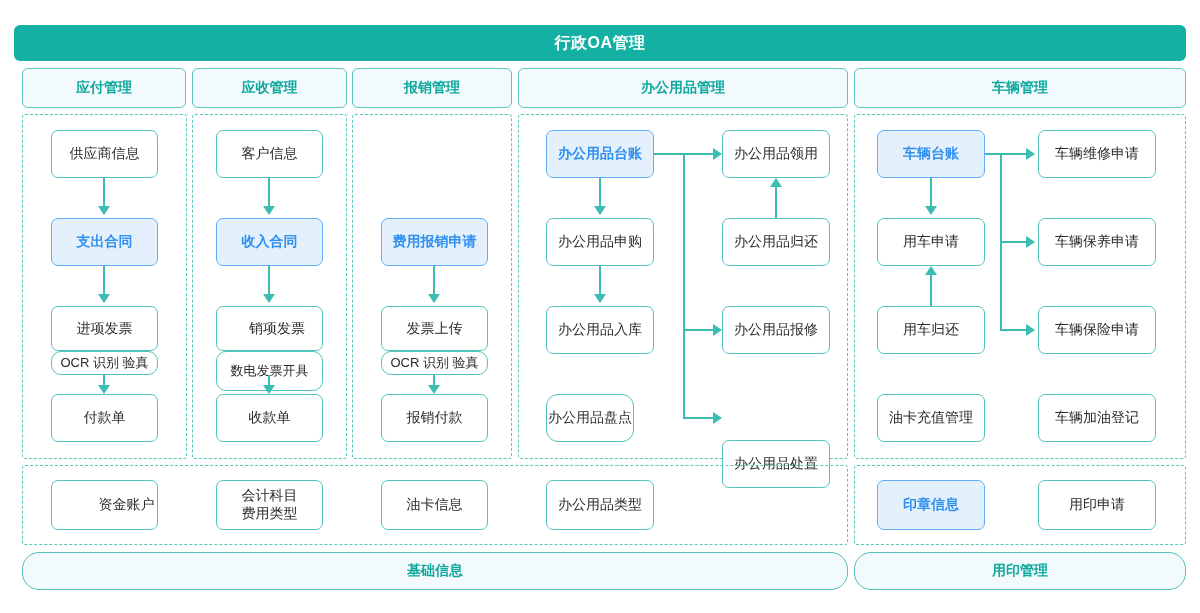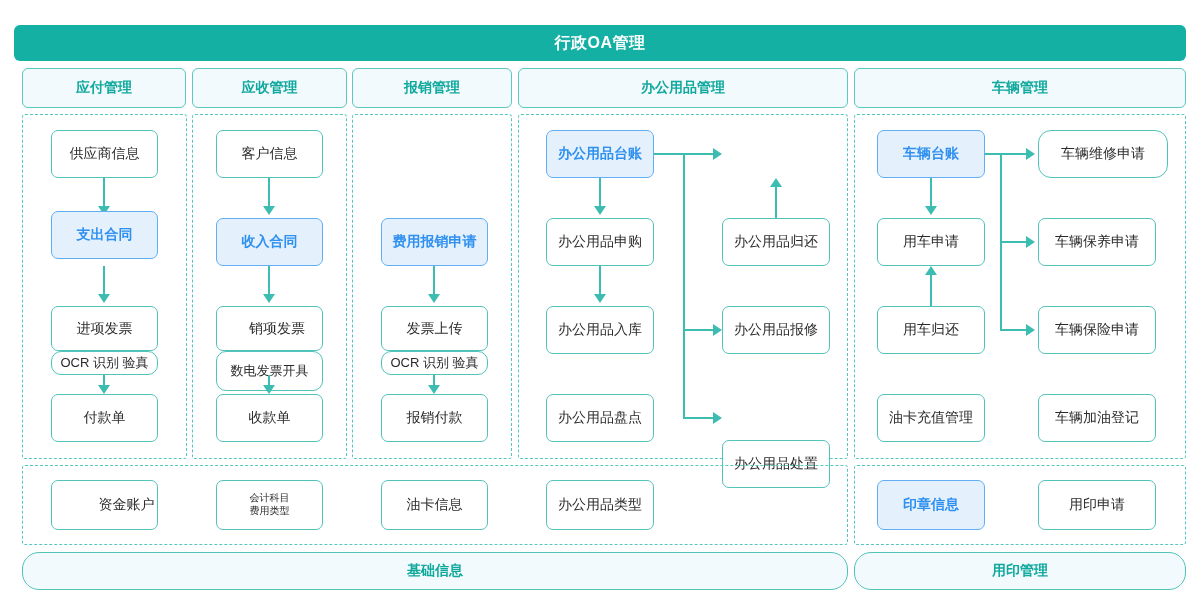--- a/index.html
+++ b/index.html
@@ -45,21 +45,21 @@
   .node{
     border:1.5px solid #51c3ba;
     border-radius:7px;
     background:#ffffff;
     color:#2b2b2b;
     font-size:14px;
     display:flex;align-items:center;justify-content:center;
     text-align:center;
     line-height:1.28;
   }
-  .node.two-line{font-size:10px;}
+  .node.two-line{font-size:14px;}
   .node.hl{
     background:#e4f1fd;
     border:1.5px solid #61aef5;
     color:#2f90f0;
     font-weight:bold;
   }
   .node.ocr{
     border:1.5px solid #51c3ba;
     border-radius:10px;
     font-size:13px;
@@ -115,21 +115,21 @@
   <div class="abs dashed" style="left:22px;top:114px;width:165px;height:345px;"></div>
   <div class="abs dashed" style="left:192px;top:114px;width:155px;height:345px;"></div>
   <div class="abs dashed" style="left:352px;top:114px;width:160px;height:345px;"></div>
   <div class="abs dashed" style="left:518px;top:114px;width:330px;height:345px;"></div>
   <div class="abs dashed" style="left:854px;top:114px;width:332px;height:345px;"></div>
 
   <div class="abs node" style="left:51px;top:130px;width:107px;height:48px;">供应商信息</div>
   <div class="vline" style="left:103px;top:178px;height:31px;"></div>
   <div class="arrow-d" style="left:98px;top:206px;"></div>
 
-  <div class="abs node hl" style="left:51px;top:211px;width:107px;height:48px;">支出合同</div>
+  <div class="abs node hl" style="left:51px;top:218px;width:107px;height:48px;">支出合同</div>
   <div class="vline" style="left:103px;top:266px;height:31px;"></div>
   <div class="arrow-d" style="left:98px;top:294px;"></div>
 
   <div class="abs node" style="left:51px;top:306px;width:107px;height:45px;">进项发票</div>
   <div class="abs node ocr" style="left:51px;top:351px;width:107px;height:24px;">OCR 识别 验真</div>
   <div class="vline" style="left:103px;top:375px;height:16px;"></div>
   <div class="arrow-d" style="left:98px;top:385px;"></div>
 
   <div class="abs node" style="left:51px;top:394px;width:107px;height:48px;">付款单</div>
 
@@ -162,34 +162,35 @@
   <div class="abs node hl" style="left:546px;top:130px;width:108px;height:48px;">办公用品台账</div>
   <div class="vline" style="left:599px;top:178px;height:31px;"></div>
   <div class="arrow-d" style="left:594px;top:206px;"></div>
 
   <div class="abs node" style="left:546px;top:218px;width:108px;height:48px;">办公用品申购</div>
   <div class="vline" style="left:599px;top:266px;height:31px;"></div>
   <div class="arrow-d" style="left:594px;top:294px;"></div>
 
   <div class="abs node" style="left:546px;top:306px;width:108px;height:48px;">办公用品入库</div>
 
-  <div class="abs node" style="left:546px;top:394px;width:108px;height:48px;">办公用品盘点</div>
+  <div class="abs node" style="left:546px;top:394px;width:88px;height:48px;border-radius:12px;">办公用品盘点</div>
 
   <div class="hline" style="left:654px;top:153px;width:45px;"></div>
   <div class="vline" style="left:683px;top:153px;height:265px;"></div>
 
   <div class="hline" style="left:683px;top:153px;width:36px;"></div>
   <div class="arrow-r" style="left:713px;top:148px;"></div>
 
   <div class="hline" style="left:683px;top:329px;width:36px;"></div>
   <div class="arrow-r" style="left:713px;top:324px;"></div>
 
   <div class="hline" style="left:683px;top:417px;width:36px;"></div>
   <div class="arrow-r" style="left:713px;top:412px;"></div>
 
+  <div class="abs node" style="left:722px;top:130px;width:108px;height:48px;">办公用品领用</div>
 
   <div class="abs node" style="left:722px;top:218px;width:108px;height:48px;">办公用品归还</div>
 
   <div class="vline" style="left:775px;top:187px;height:31px;"></div>
   <div class="arrow-u" style="left:770px;top:178px;"></div>
 
   <div class="abs node" style="left:722px;top:306px;width:108px;height:48px;">办公用品报修</div>
 
   <div class="abs node" style="left:722px;top:394px;width:108px;height:48px;margin-top:46px;">办公用品处置</div>
 
@@ -211,21 +212,21 @@
 
   <div class="hline" style="left:1000px;top:153px;width:30px;"></div>
   <div class="arrow-r" style="left:1026px;top:148px;"></div>
 
   <div class="hline" style="left:1000px;top:241px;width:30px;"></div>
   <div class="arrow-r" style="left:1026px;top:236px;"></div>
 
   <div class="hline" style="left:1000px;top:329px;width:30px;"></div>
   <div class="arrow-r" style="left:1026px;top:324px;"></div>
 
-  <div class="abs node" style="left:1038px;top:130px;width:130px;height:48px;border-radius:13px;">车辆维修申请</div>
+  <div class="abs node" style="left:1038px;top:130px;width:118px;height:48px;">车辆维修申请</div>
   <div class="abs node" style="left:1038px;top:218px;width:118px;height:48px;">车辆保养申请</div>
   <div class="abs node" style="left:1038px;top:306px;width:118px;height:48px;">车辆保险申请</div>
   <div class="abs node" style="left:1038px;top:394px;width:118px;height:48px;">车辆加油登记</div>
 
   <div class="abs dashed" style="left:22px;top:465px;width:826px;height:80px;"></div>
 
   <div class="abs node" style="left:51px;top:480px;width:107px;height:50px;padding-left:44px;">资金账户</div>
 
   <div class="abs node two-line" style="left:216px;top:480px;width:107px;height:50px;flex-direction:column;">
     <span>会计科目</span>

